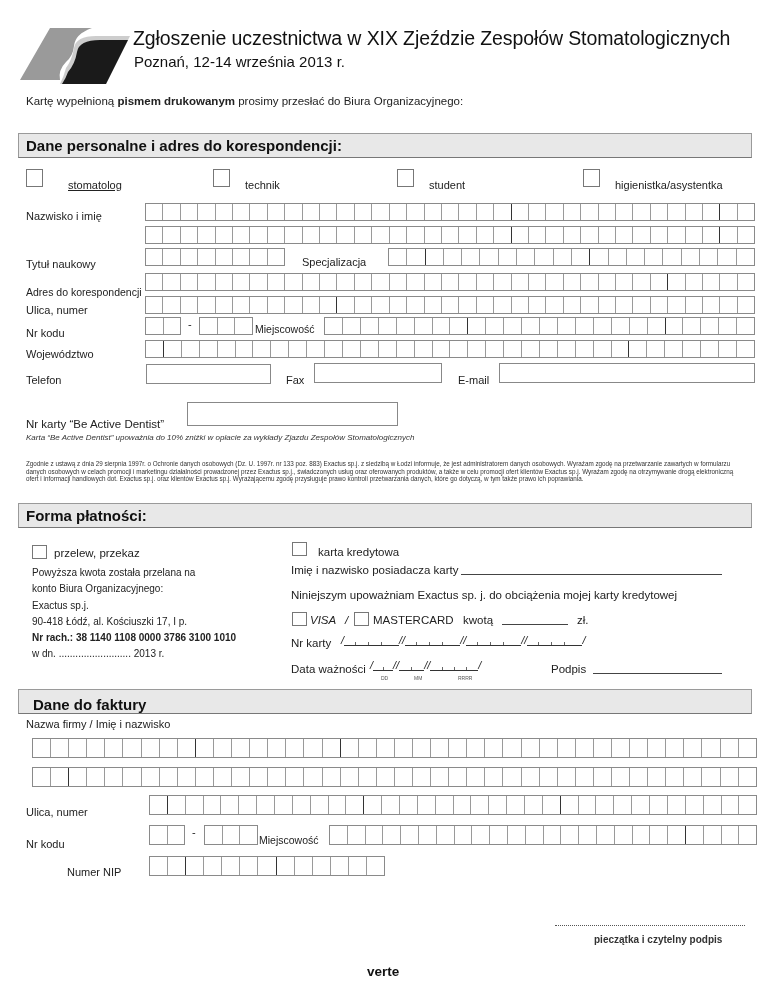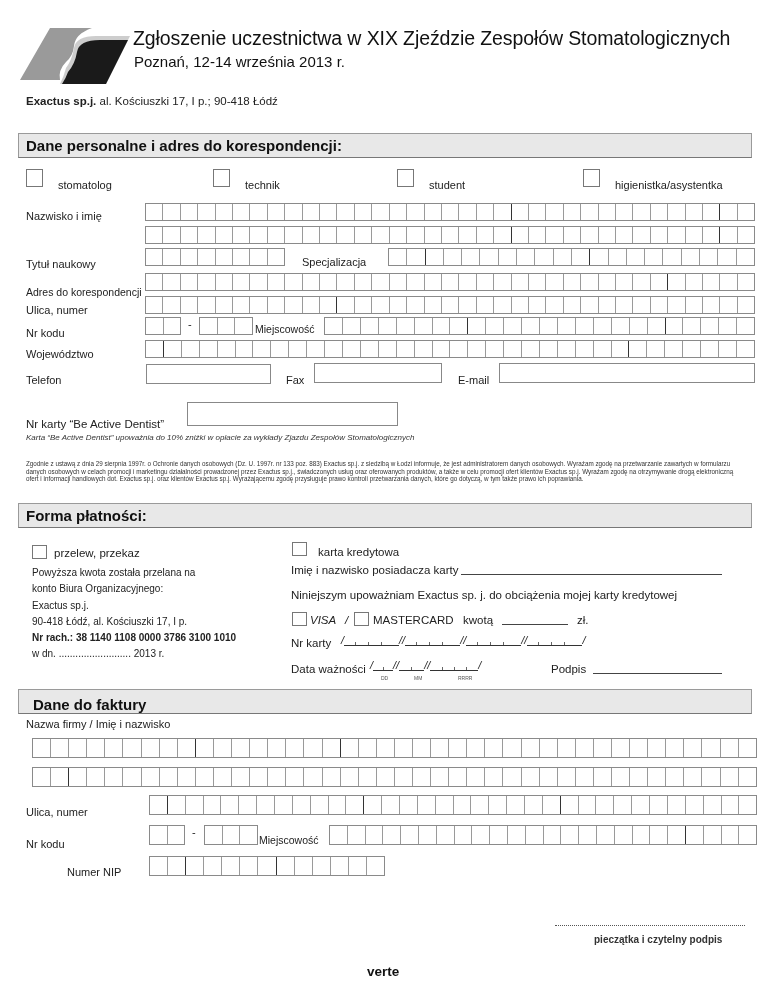--- a/index.html
+++ b/index.html
@@ -43,29 +43,29 @@
 
 <svg class="abs logo" viewBox="0 0 110 56">
   <path d="M30 0 L72 0 Q55 6 54 18 Q53 28 46 34 Q38 42 40 52 L0 52 Z" fill="#9a9a9a"></path>
   <path d="M46 40 Q52 32 54 20 Q56 8 76 8 L110 8 L86 56 L40 56 Q44 48 46 40 Z" fill="#c8c8c8" opacity="0.9"></path>
   <path d="M48 44 Q55 36 57 24 Q59 12 80 12 L108 12 L86 56 L42 56 Q46 50 48 44 Z" fill="#1a1a1a"></path>
 </svg>
 <div class="abs title">Zgłoszenie uczestnictwa w XIX Zjeździe Zespołów Stomatologicznych</div>
 <div class="abs subtitle">Poznań, 12-14 września 2013 r.</div>
 
 <div class="abs intro">
-  <div><b>Exactus sp.j.</b><span> al. Kościuszki 17, I p.; 90-418 Łódź</span></div>
+  <div><span>Kartę wypełnioną </span><b>pismem drukowanym</b><span> prosimy przesłać do Biura Organizacyjnego:</span></div>
 </div>
 
 <div class="band" style="top:133px;">
   <span>Dane personalne i adres do korespondencji:</span>
 </div>
 
 <div class="chk" style="left:26px;top:169px;"></div>
-<div class="lbl" style="left:58px;top:179px;">stomatolog</div>
+<div class="lbl" style="left:68px;top:179px;text-decoration:underline;">stomatolog</div>
 <div class="chk" style="left:213px;top:169px;"></div>
 <div class="lbl" style="left:245px;top:179px;">technik</div>
 <div class="chk" style="left:397px;top:169px;"></div>
 <div class="lbl" style="left:429px;top:179px;">student</div>
 <div class="chk" style="left:583px;top:169px;"></div>
 <div class="lbl" style="left:615px;top:179px;">higienistka/asystentka</div>
 
 <div class="lbl" style="left:26px;top:210px;">Nazwisko i imię</div>
 <div class="grid" style="left:145px;top:203px;width:610px;">
     <div class="c"></div>

